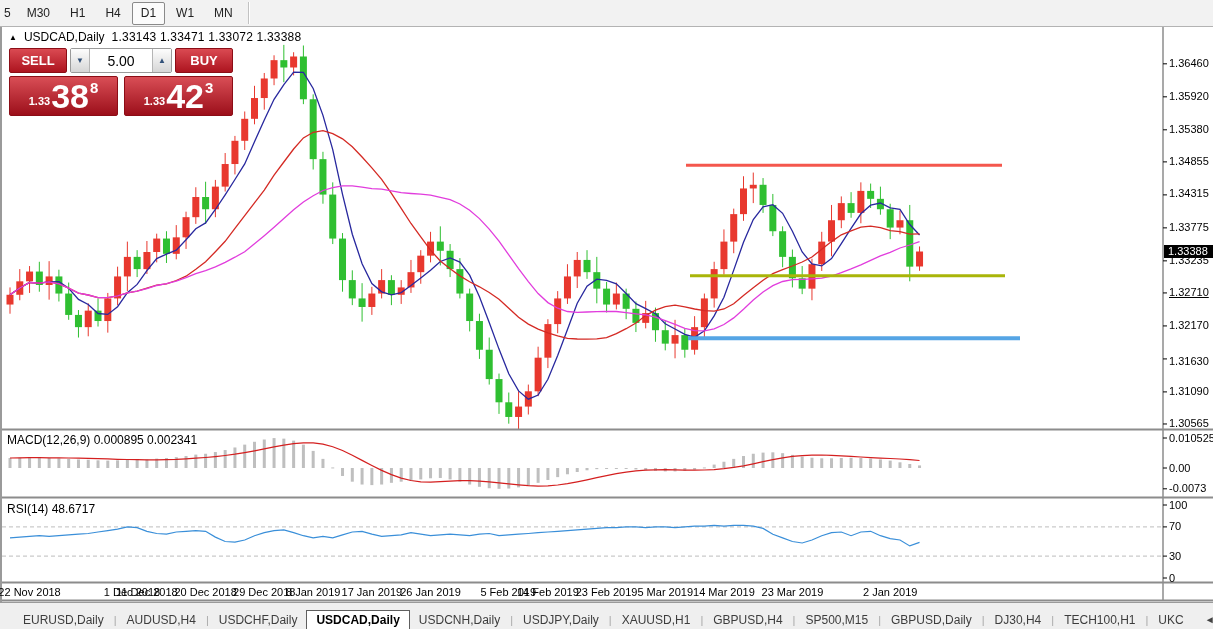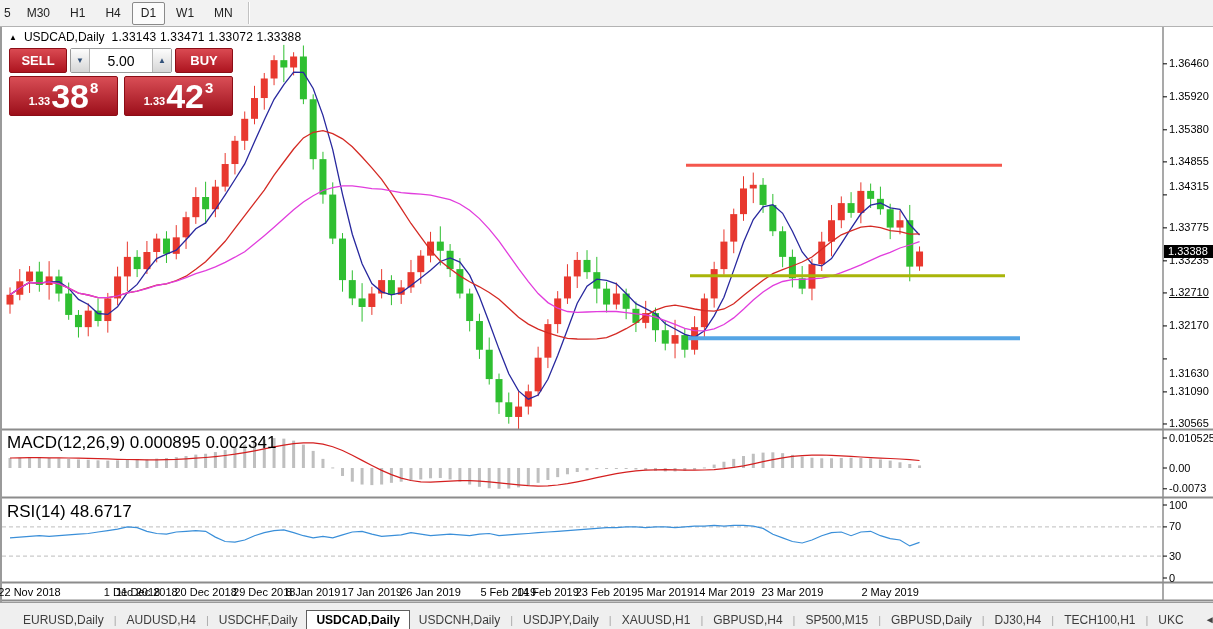--- a/index.html
+++ b/index.html
@@ -35,21 +35,21 @@
   .spin-btn.up{border-left:1px solid #b5b5b5}
   .vol{flex:1;display:flex;align-items:center;justify-content:center;font-size:14px;color:#000}
   .price-row{display:flex;gap:6px;margin-top:3px}
   .price-box{flex:1;height:40px;box-sizing:border-box;border:1px solid #8c0d16;border-radius:2px;
       background:linear-gradient(#d94e56,#9c0f1a);color:#fff;cursor:pointer;
       display:flex;align-items:flex-end;justify-content:center;padding-bottom:3px}
   .pp{font-size:11px;font-weight:bold;margin:0 1px 5px 0}
   .pbig{font-size:34px;font-weight:bold;line-height:.9}
   .psup{font-size:15px;font-weight:bold;margin:0 0 16px 1px}
   
-  .pane-label{position:absolute;left:5px;font-size:17px;color:#000;z-index:4}
+  .pane-label{position:absolute;left:5px;font-size:12px;color:#000;z-index:4}
   .axis-label{position:absolute;left:1167px;font-size:11px;color:#000;white-space:nowrap}
   .date-label{position:absolute;top:559px;font-size:11px;color:#000;transform:translateX(-50%);white-space:nowrap}
   .price-marker{position:absolute;left:1162px;width:51px;height:13px;background:#000;color:#fff;
                 font-size:11px;line-height:13px;padding-left:4px;box-sizing:border-box;z-index:4}
   
   .tabbar{height:34px;background:#efefef;border-top:1px solid #9a9a9a;display:flex;align-items:center;
           padding-left:14px;font-size:12px;color:#3d3d3d;box-sizing:border-box;white-space:nowrap;overflow:hidden}
   .tab{padding:3px 9px;cursor:pointer}
   .tab.active{background:#fff;border:1px solid #5f5f5f;color:#000;font-weight:bold;padding:2px 9px}
   .tab-sep{color:#a8a8a8;margin:0 1px;font-size:11px}
@@ -440,26 +440,26 @@
   <div class="pane-label" style="top:406px">MACD(12,26,9) 0.000895 0.002341</div>
   <div class="pane-label" style="top:475px">RSI(14) 48.6717</div>
 
   <div class="price-marker" style="top:218px">1.33388</div>
 
   <div id="axis-labels">
       <span class="axis-label" style="top: 30.327px;">1.36460</span>
       <span class="axis-label" style="top: 63.3182px;">1.35920</span>
       <span class="axis-label" style="top: 96.3094px;">1.35380</span>
       <span class="axis-label" style="top: 128.384px;">1.34855</span>
-      <span class="axis-label" style="top: 153px;">1.34315</span>
+      <span class="axis-label" style="top: 160px;">1.34315</span>
       <span class="axis-label" style="top: 194.367px;">1.33775</span>
       <span class="axis-label" style="top: 227.358px;">1.33235</span>
       <span class="axis-label" style="top: 259.433px; text-decoration: underline;">1.32710</span>
       <span class="axis-label" style="top: 292.424px;">1.32170</span>
-      <span class="axis-label" style="top: 340px;">1.31630</span>
+      <span class="axis-label" style="top: 328px;">1.31630</span>
       <span class="axis-label" style="top: 358.406px;">1.31090</span>
       <span class="axis-label" style="top: 390.481px;">1.30565</span>
       <span class="axis-label" style="top: 404.504px;">0.010525</span>
       <span class="axis-label" style="top: 434.5px;">0.00</span>
       <span class="axis-label" style="top: 455.305px;">-0.0073</span>
       <span class="axis-label" style="top: 471.5px;">100</span>
       <span class="axis-label" style="top: 493.4px;">70</span>
       <span class="axis-label" style="top: 522.6px;">30</span>
       <span class="axis-label" style="top: 544.5px;">0</span>
     </div>
@@ -471,21 +471,21 @@
       <span class="date-label" style="left: 262.28px;">29 Dec 2018</span>
       <span class="date-label" style="left: 311.18px;">8 Jan 2019</span>
       <span class="date-label" style="left: 369.86px;">17 Jan 2019</span>
       <span class="date-label" style="left: 428.54px;">26 Jan 2019</span>
       <span class="date-label" style="left: 487.22px; padding-left: 38px;">5 Feb 2019</span>
       <span class="date-label" style="left: 545.9px;">14 Feb 2019</span>
       <span class="date-label" style="left: 604.58px;">23 Feb 2019</span>
       <span class="date-label" style="left: 663.26px;">5 Mar 2019</span>
       <span class="date-label" style="left: 721.94px;">14 Mar 2019</span>
       <span class="date-label" style="left: 790.4px;">23 Mar 2019</span>
-      <span class="date-label" style="left: 888.2px;">2 May 2019</span>
+      <span class="date-label" style="left: 888.2px;">2 Jan 2019</span>
     </div>
 </div>
 
 <div class="tabbar" id="tabbar">
     <div class="tab">EURUSD,Daily</div>
     <span class="tab-sep">|</span>
     <div class="tab">AUDUSD,H4</div>
     <span class="tab-sep">|</span>
     <div class="tab">USDCHF,Daily</div>
     <div class="tab active">USDCAD,Daily</div>

